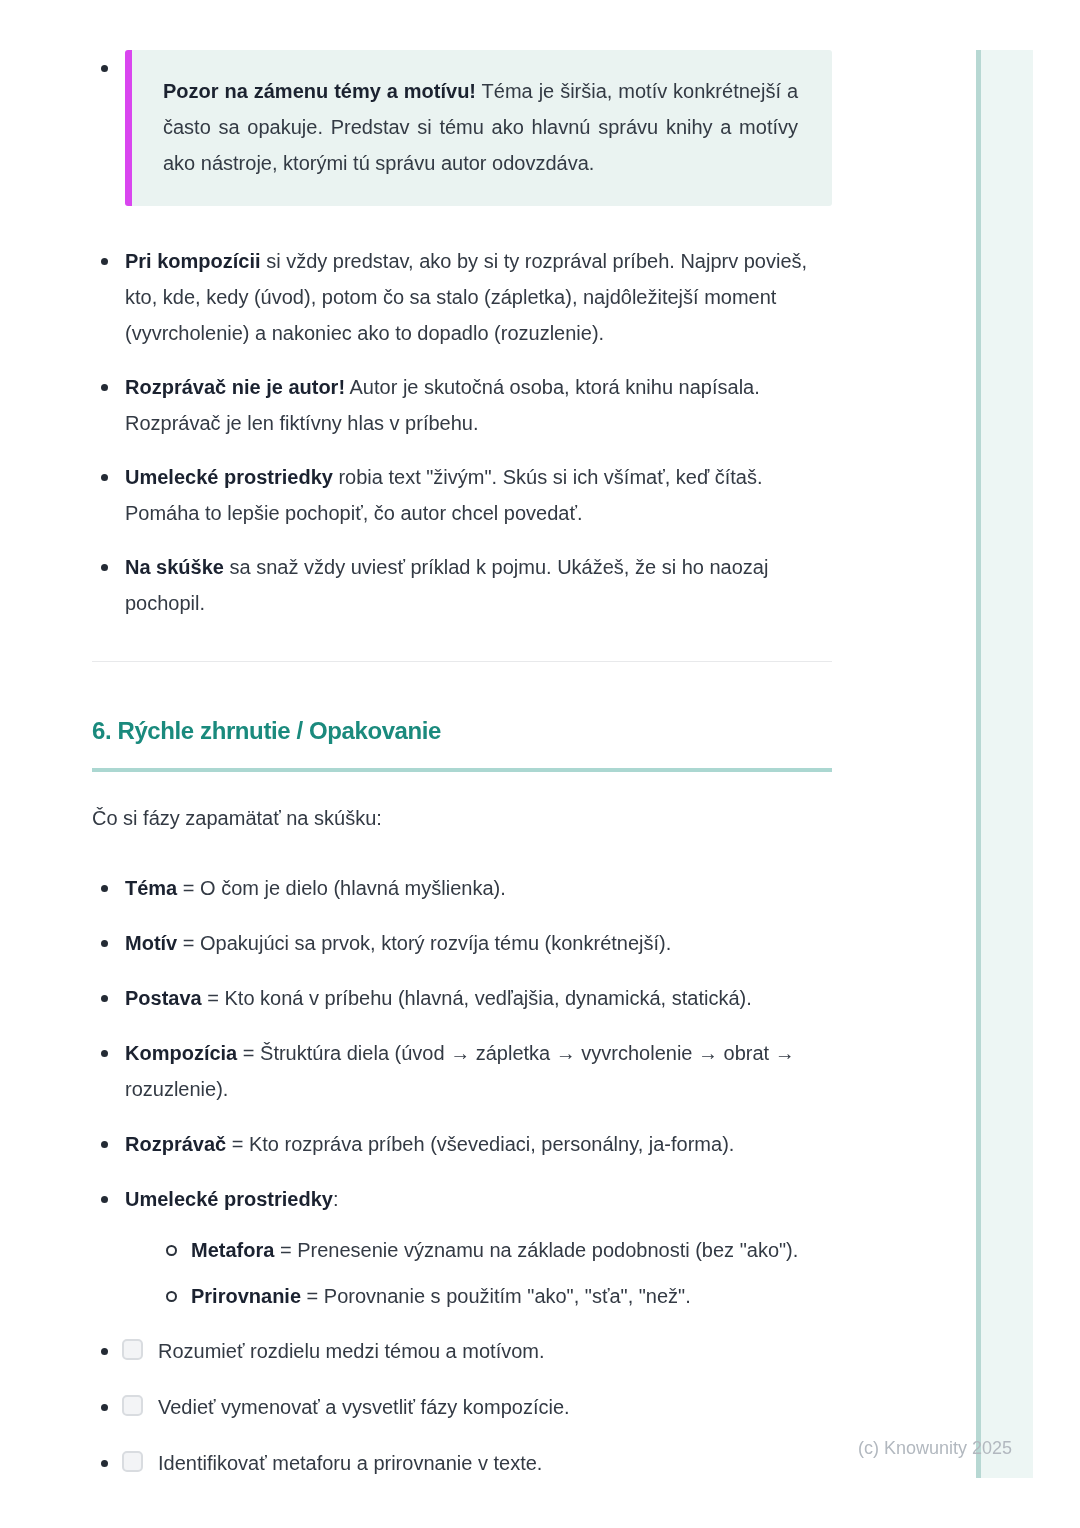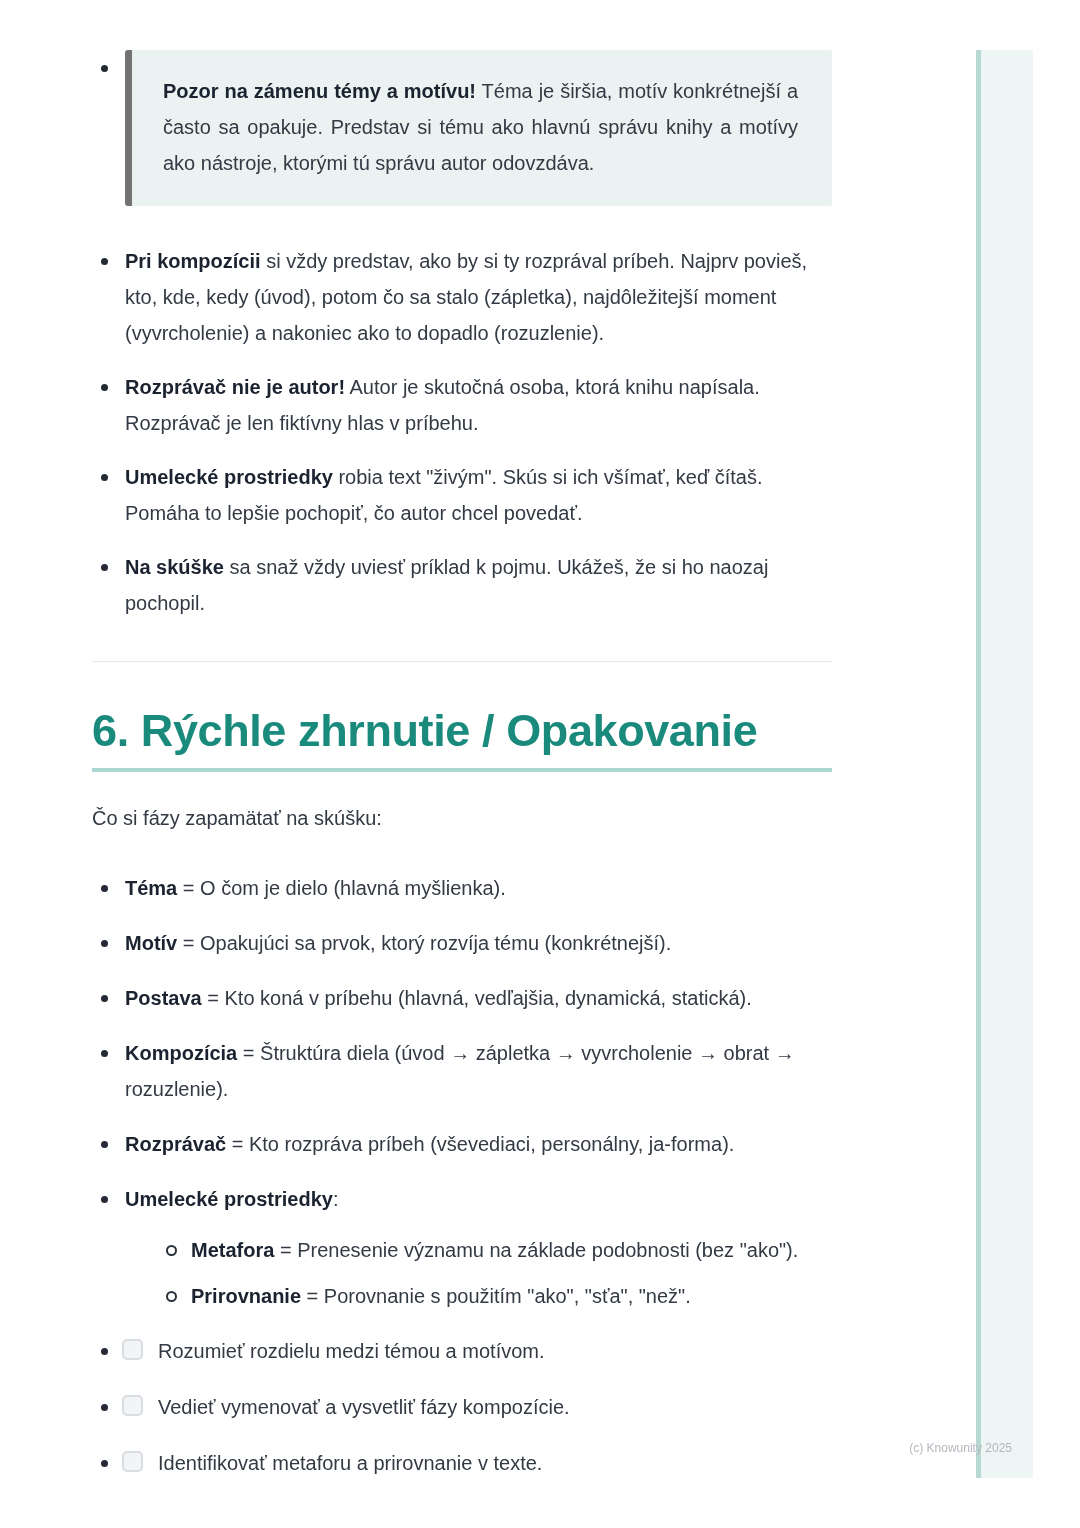--- a/index.html
+++ b/index.html
@@ -32,38 +32,38 @@
     top: 15px;
     width: 7px;
     height: 7px;
     border-radius: 50%;
     background: #242b35;
   }
 
   
   .callout {
     background: #eaf3f1;
-    border-left: 7px solid #737373;
+    border-left: 7px solid #d946ef;
     border-radius: 3px;
     padding: 23px 34px 25px 31px;
     text-align: justify;
   }
 
   .tips .row { margin-bottom: 18px; margin-top: 18px; }
   .tips { margin-top: 37px; }
 
   .divider {
     border: none;
     border-top: 1px solid #e8e9eb;
     margin-top: 40px;
   }
 
   .section-heading {
     margin-top: 49px;
-    font-size: 45px;
+    font-size: 24px;
     line-height: 40px;
     font-weight: bold;
     color: #1a8a7d;
     letter-spacing: -0.4px;
   }
   .heading-underline {
     height: 4px;
     background: #abd7d1;
     margin-top: 17px;
   }
@@ -104,21 +104,21 @@
     width: 57px;
     height: 1428px;
     background: #edf6f4;
     border-left: 5px solid #b7d8d3;
   }
 
   .watermark {
     position: absolute;
     right: 68px;
     top: 1438px;
-    font-size: 12px;
+    font-size: 18px;
     line-height: 20px;
     color: #b2b8bf;
     z-index: 2;
   }
 </style>
 </head>
 <body>
 
 <div class="content">
 

